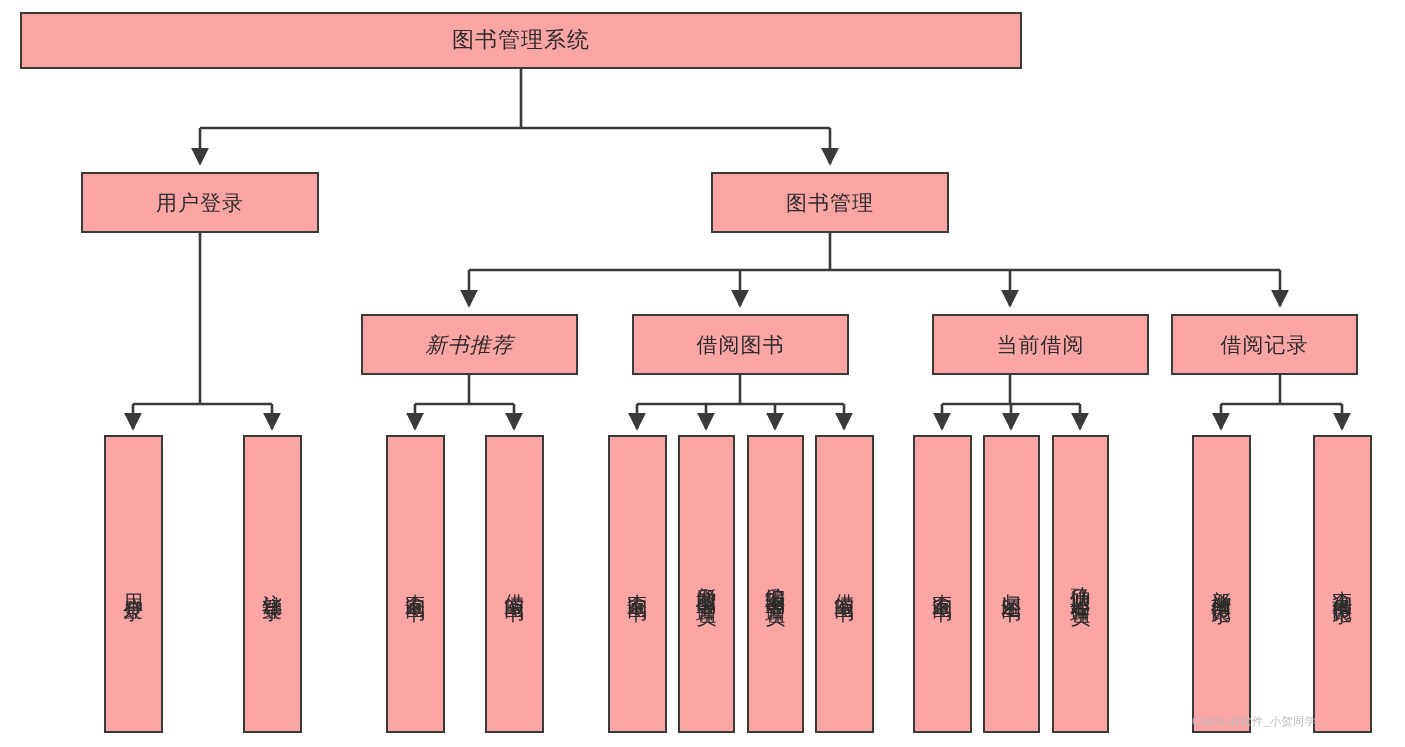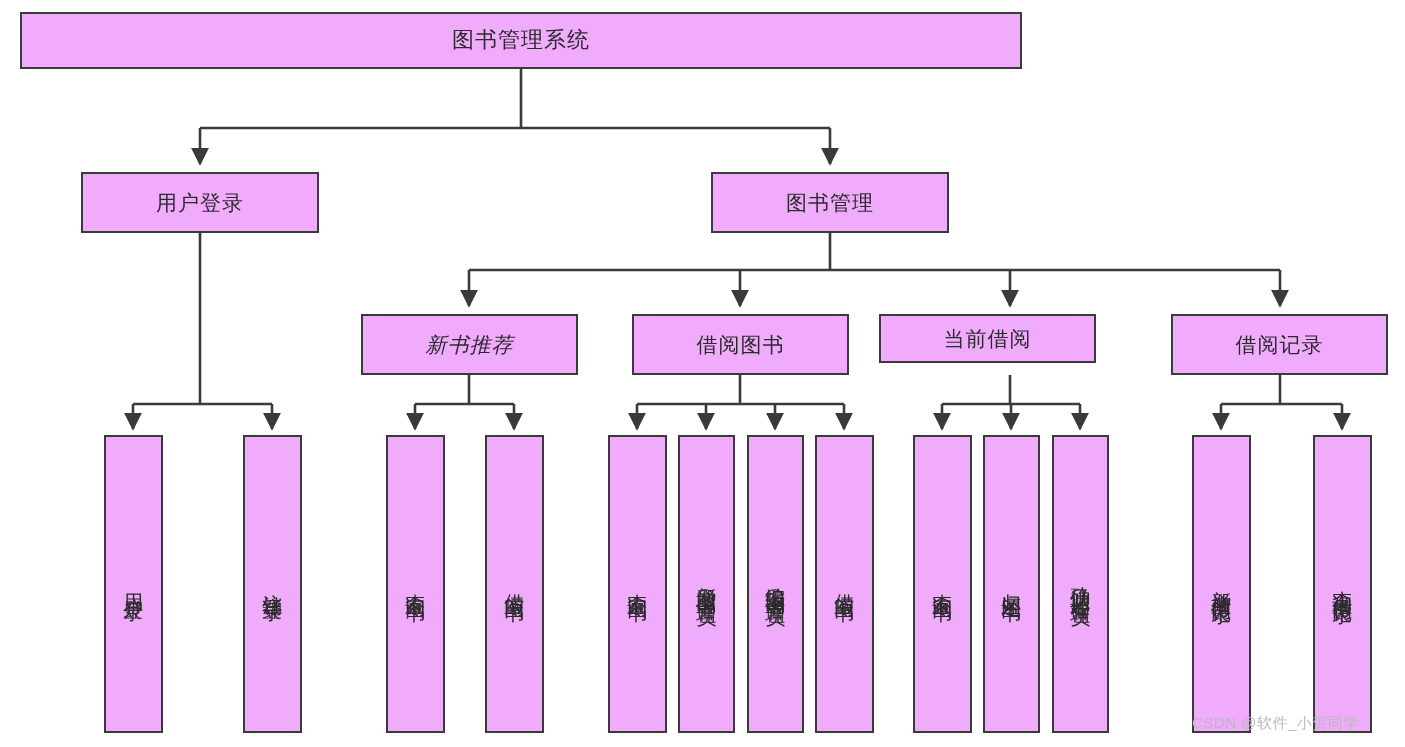--- a/index.html
+++ b/index.html
@@ -23,21 +23,21 @@
     left: 0;
     top: 0;
     width: 1405px;
     height: 747px;
     pointer-events: none;
   }
   .node {
     position: absolute;
     box-sizing: border-box;
     border: 2.4px solid #3a3a3a;
-    background: #f0abfc;
+    background: #fca5a5;
     display: flex;
     align-items: center;
     justify-content: center;
     color: #2b2b2b;
     font-size: 21px;
     line-height: 1.12;
     letter-spacing: 1px;
     text-align: center;
     white-space: nowrap;
   }
@@ -48,21 +48,21 @@
     writing-mode: vertical-rl;
     text-orientation: upright;
     letter-spacing: 3px;
     font-size: 20px;
     padding: 4px 0;
     white-space: normal;
   }
   .watermark {
     position: absolute;
     color: #b9b9b9;
-    font-size: 15px;
+    font-size: 11px;
     letter-spacing: 0.5px;
     white-space: nowrap;
     user-select: none;
   }
 </style>
 </head>
 <body>
 
 <div id="canvas">
 
@@ -116,22 +116,22 @@
     </g>
   </svg>
 
   <div class="node root" style="left:20px; top:12px; width:1002px; height:57px;">图书管理系统</div>
 
   <div class="node" style="left:81px; top:172px; width:238px; height:61px;">用户登录</div>
   <div class="node" style="left:711px; top:172px; width:238px; height:61px;">图书管理</div>
 
   <div class="node" style="left:361px; top:314px; width:217px; height:61px;font-style:italic;">新书推荐</div>
   <div class="node" style="left:632px; top:314px; width:217px; height:61px;">借阅图书</div>
-  <div class="node" style="left:879px; top:314px; width:217px; height:49px;">当前借阅</div>
-  <div class="node" style="left:1171px; top:314px; width:217px; height:61px;text-align:center;">借阅记录</div>
+  <div class="node" style="left:932px; top:314px; width:217px; height:61px;">当前借阅</div>
+  <div class="node" style="left:1171px; top:314px; width:187px; height:61px;text-align:center;">借阅记录</div>
 
   <div class="node vertical" style="left:104px; top:435px; width:59px; height:298px;">用户登录</div>
   <div class="node vertical" style="left:243px; top:435px; width:59px; height:298px;">注销登录</div>
 
   <div class="node vertical" style="left:386px; top:435px; width:59px; height:298px;">查询图书</div>
   <div class="node vertical" style="left:485px; top:435px; width:59px; height:298px;">借阅图书</div>
 
   <div class="node vertical" style="left:608px; top:435px; width:59px; height:298px;">查询图书</div>
   <div class="node vertical" style="left:678px; top:435px; width:57px; height:298px;">新增图书（管理员）</div>
   <div class="node vertical" style="left:747px; top:435px; width:57px; height:298px;">编辑图书（管理员）</div>

